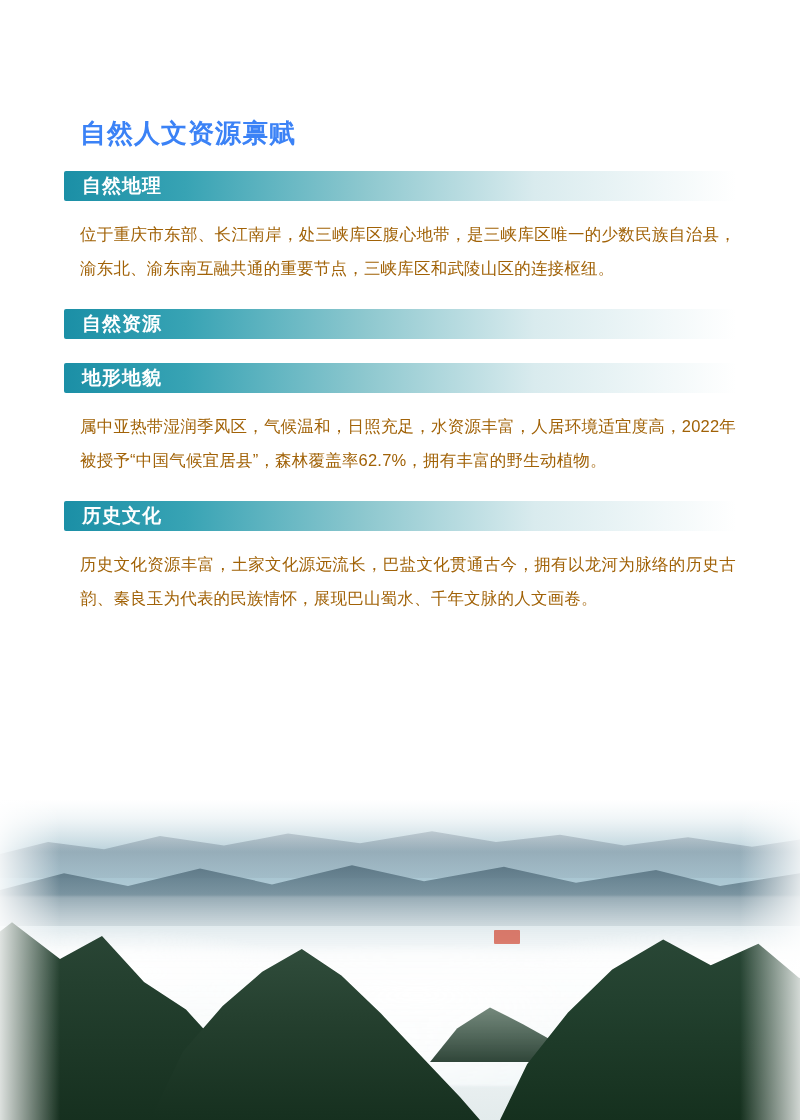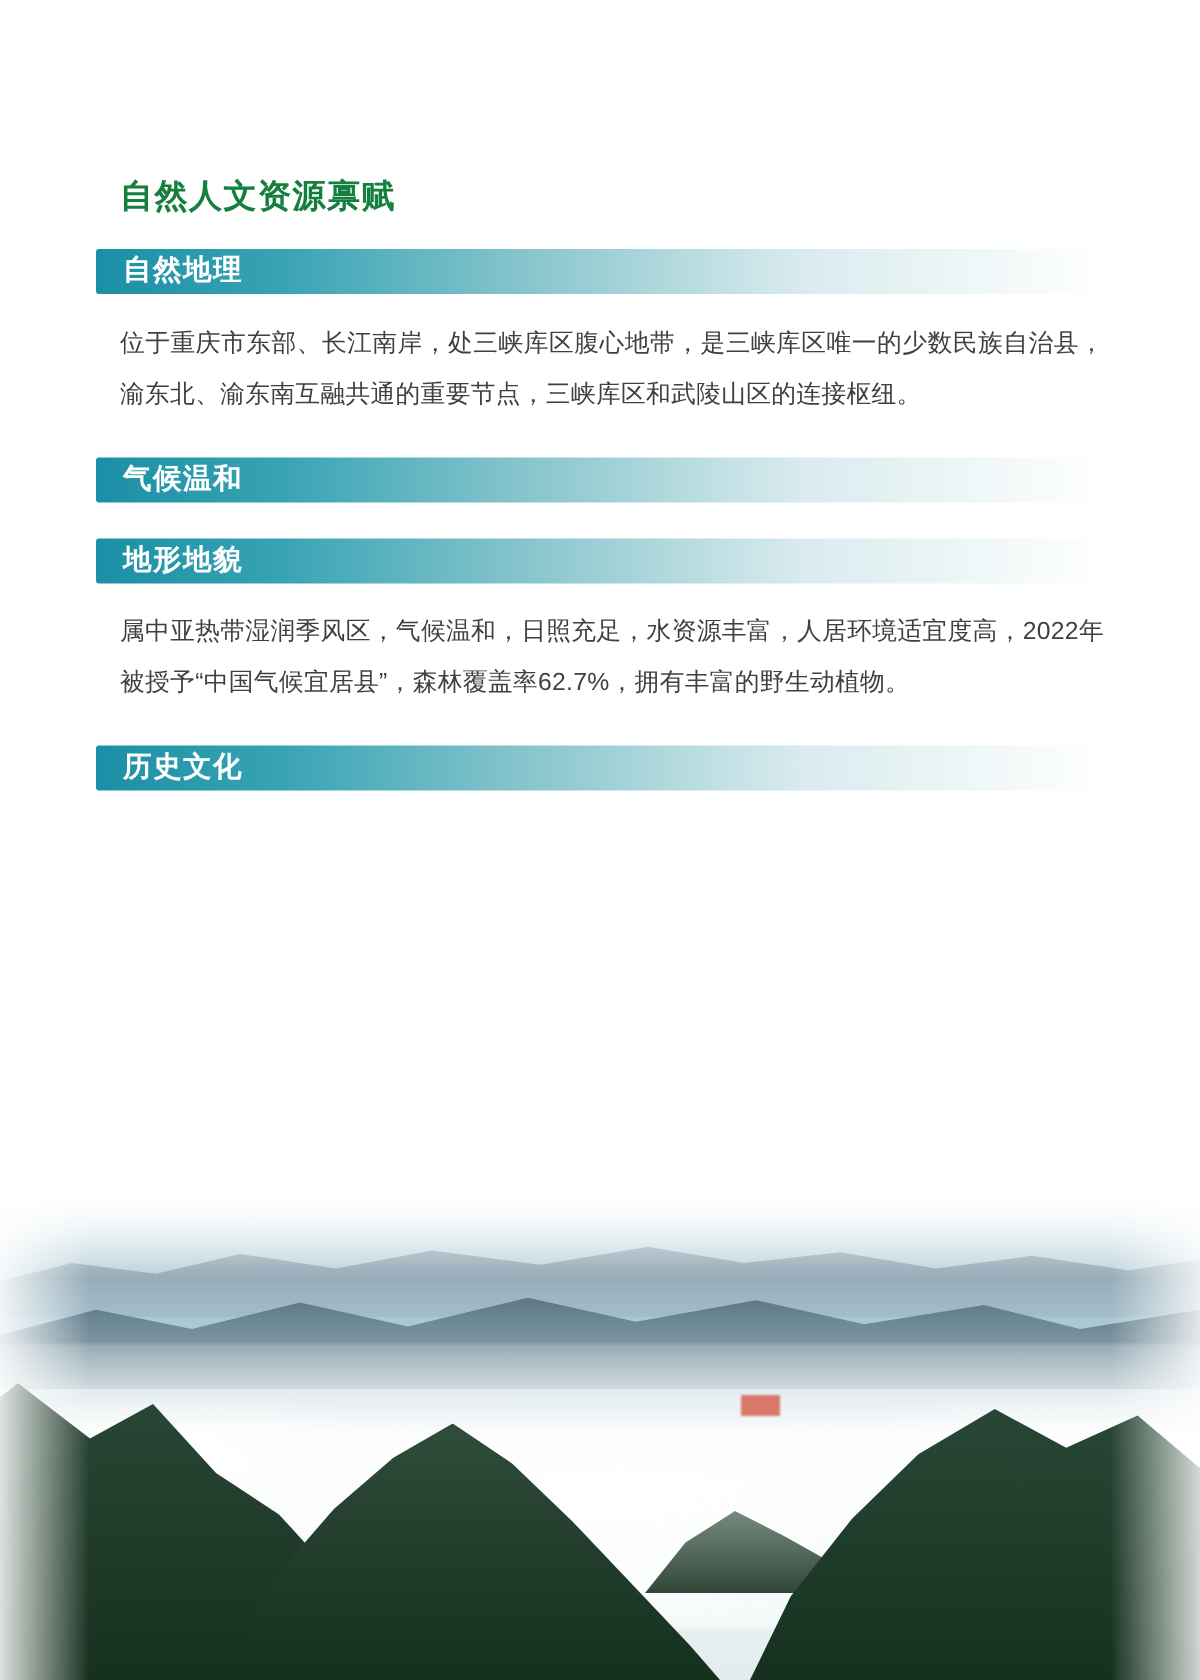--- a/index.html
+++ b/index.html
@@ -25,23 +25,23 @@
 
   
   .content {
     position: relative;
     z-index: 5;
     padding: 118px 64px 0 80px;
     box-sizing: border-box;
   }
 
   .page-title {
-    font-size: 22px;
+    font-size: 26px;
     font-weight: bold;
-    color: #15803d;
+    color: #3b82f6;
     letter-spacing: 1px;
     margin: 0 0 22px 0;
     line-height: 1.2;
   }
 
   
   .section {
     margin-bottom: 24px;
   }
   .section-head {
@@ -68,21 +68,21 @@
     font-size: 19px;
     font-weight: bold;
     color: #ffffff;
     letter-spacing: 1px;
     white-space: nowrap;
   }
 
   .section-body {
     font-size: 16.5px;
     line-height: 2.05;
-    color: #404040;
+    color: #a16207;
     text-align: justify;
     letter-spacing: 0.2px;
   }
 
   
   .photo {
     position: absolute;
     left: 0;
     bottom: 0;
     width: 800px;
@@ -229,37 +229,38 @@
       <div class="section-head">
         <div class="ribbon"></div>
         <span class="section-head-label">自然地理</span>
       </div>
       <p class="section-body">位于重庆市东部、长江南岸，处三峡库区腹心地带，是三峡库区唯一的少数民族自治县，渝东北、渝东南互融共通的重要节点，三峡库区和武陵山区的连接枢纽。</p>
     </div>
 
     <div class="section">
       <div class="section-head">
         <div class="ribbon"></div>
-        <span class="section-head-label">气候温和</span>
+        <span class="section-head-label">自然资源</span>
       </div>
     </div>
 
     <div class="section">
       <div class="section-head">
         <div class="ribbon"></div>
         <span class="section-head-label">地形地貌</span>
       </div>
       <p class="section-body">属中亚热带湿润季风区，气候温和，日照充足，水资源丰富，人居环境适宜度高，2022年被授予“中国气候宜居县”，森林覆盖率62.7%，拥有丰富的野生动植物。</p>
     </div>
 
     <div class="section">
       <div class="section-head">
         <div class="ribbon"></div>
         <span class="section-head-label">历史文化</span>
       </div>
+      <p class="section-body">历史文化资源丰富，土家文化源远流长，巴盐文化贯通古今，拥有以龙河为脉络的历史古韵、秦良玉为代表的民族情怀，展现巴山蜀水、千年文脉的人文画卷。</p>
     </div>
 
   </div>
 
   <div class="photo" aria-hidden="true">
     <div class="sky"></div>
     <div class="ridge ridge-far"></div>
     <div class="ridge ridge-mid"></div>
     <div class="cloudsea"></div>
     <div class="peak peak-small"></div>

